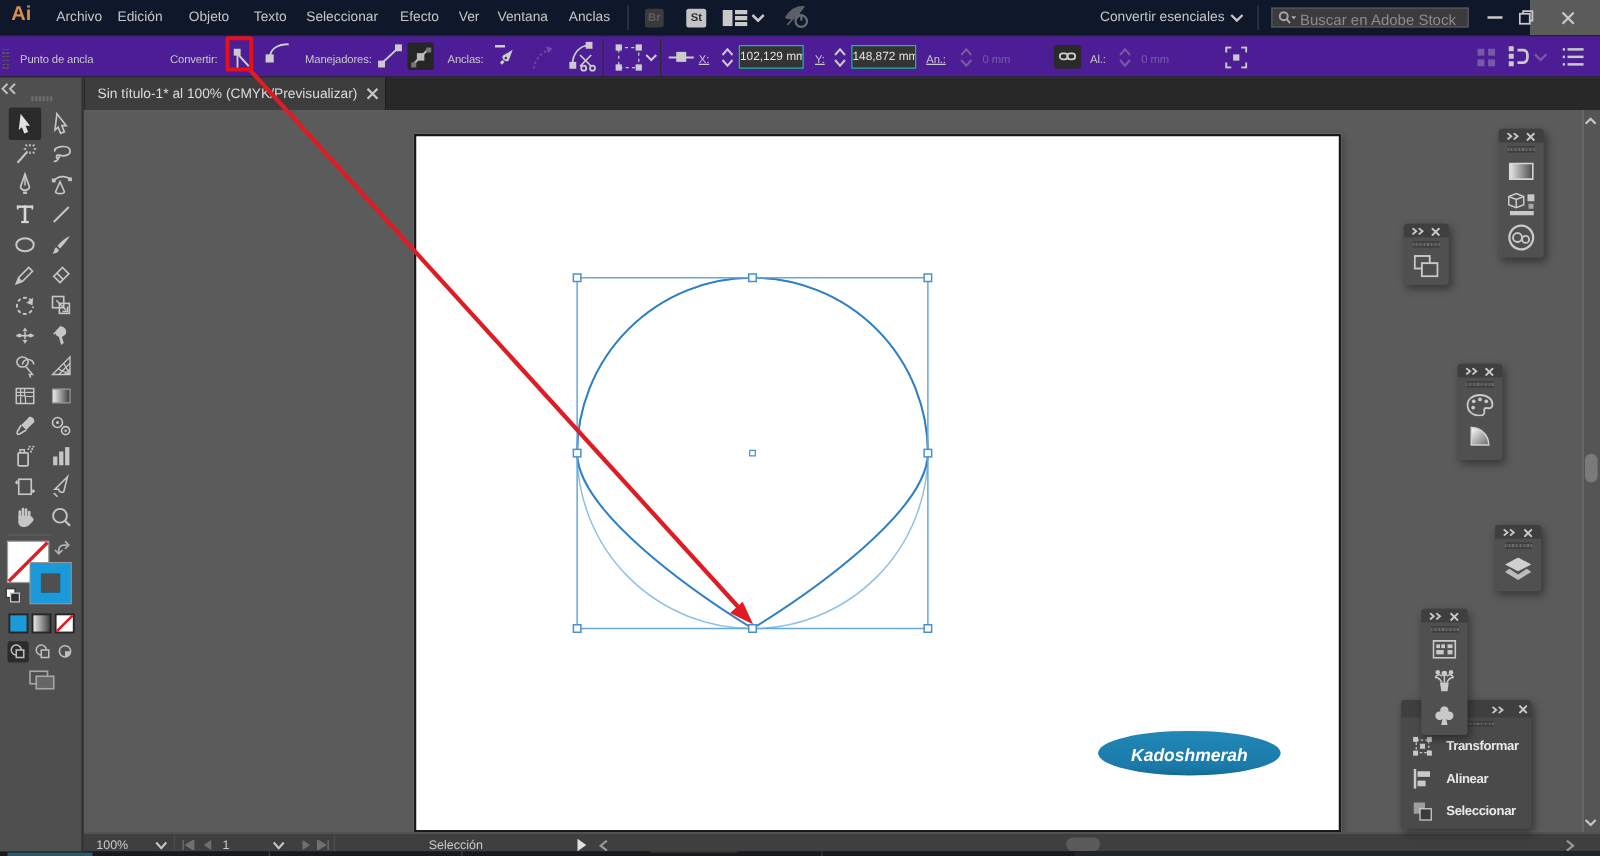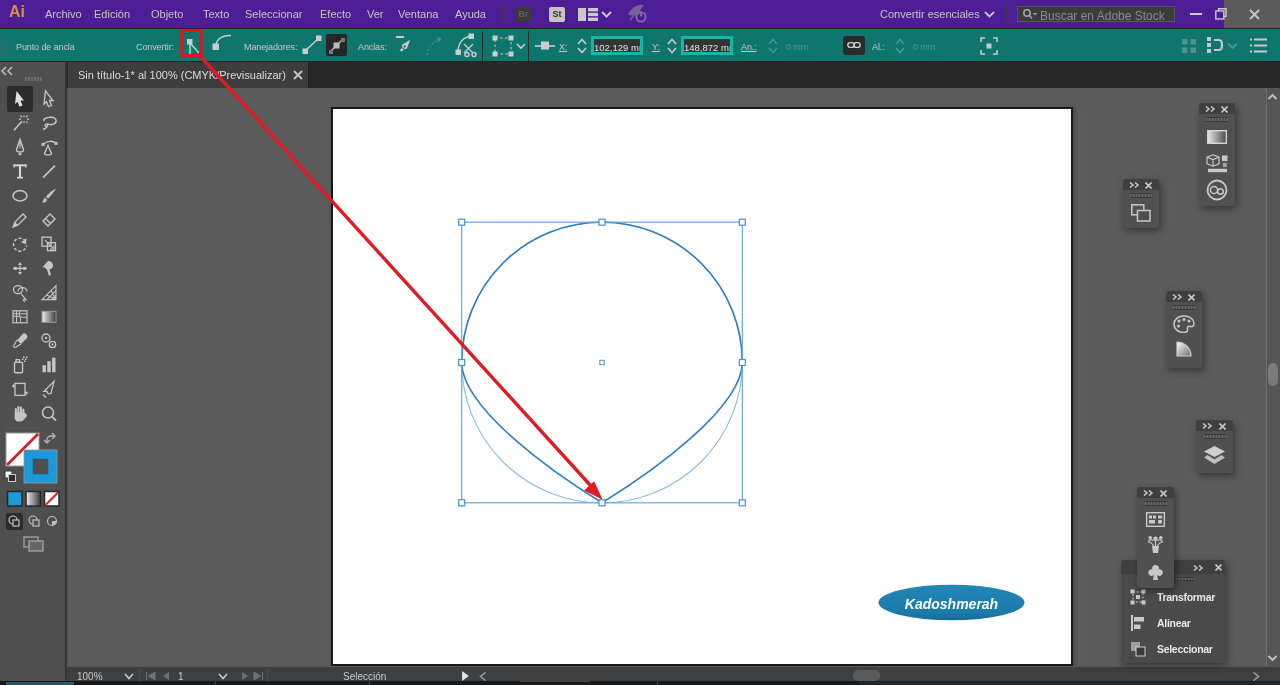--- a/index.html
+++ b/index.html
@@ -1,26 +1,26 @@
 <!DOCTYPE html>
 <html><head>
 <meta charset="utf-8">
 <style>
   * { margin:0; padding:0; box-sizing:border-box; }
   html,body { width:1280px; height:685px; overflow:hidden; background:#5b5b5b;
     font-family:"Liberation Sans", sans-serif; }
   .abs { position:absolute; }
   
-  #menubar { position:absolute; left:0; top:0; width:1224px; height:28px; background:#4c1d95; }
+  #menubar { position:absolute; left:0; top:0; width:1224px; height:28px; background:#0f172a; }
   #menubar .mi { position:absolute; top:8px; font-size:11px; color:#c6c6c6; white-space:nowrap; }
   #ailogo { position:absolute; left:9px; top:3px; font-size:16px; font-weight:bold; color:#d98e4a; }
   
-  #ctrlbar { position:absolute; left:0; top:28px; width:1280px; height:34px; background:#0f766e; border-top:1px solid #242424; border-bottom:1px solid #242424;}
+  #ctrlbar { position:absolute; left:0; top:28px; width:1280px; height:34px; background:#4c1d95; border-top:1px solid #242424; border-bottom:1px solid #242424;}
   #ctrlbar .lb { position:absolute; top:13px; font-size:9px; letter-spacing:-0.1px; color:#c9c9c9; white-space:nowrap; }
-  .inbox { position:absolute; top:7px; width:52px; height:19px; background:#343434; border:3px solid #14b8a6; color:#e3e3e3; font-size:9px; line-height:17px; text-align:center; white-space:nowrap; overflow:hidden; font-size:9.5px; }
+  .inbox { position:absolute; top:7px; width:52px; height:19px; background:#343434; border:1px solid #14b8a6; color:#e3e3e3; font-size:9px; line-height:17px; text-align:center; white-space:nowrap; overflow:hidden; font-size:9.5px; }
   .ghost { opacity:0.35; }
   
   #tabstrip { position:absolute; left:0; top:62px; width:1280px; height:26px; background:#282828; }
   #tab { position:absolute; left:68px; top:0; width:241px; height:26px; background:#3d3d3d; border-right:1px solid #1e1e1e; }
   #tab .t { position:absolute; left:10px; top:7px; font-size:11px; color:#dcdcdc; white-space:nowrap;}
   
   #toolbar { position:absolute; left:0; top:62px; width:67px; height:619px; background:#4f4f4f; border-right:2px solid #343434; }
   
   #canvas { position:absolute; left:69px; top:88px; width:1196px; height:578px; background:#5b5b5b; }
   #artboard { position:absolute; left:331px; top:107px; width:742px; height:559px; background:#ffffff; border:2px solid #191919; box-shadow:2px 2px 5px rgba(0,0,0,0.25); }
@@ -45,21 +45,21 @@
 <div id="menubar">
   <div id="ailogo">Ai</div>
   <div class="mi" style="left:45px">Archivo</div>
   <div class="mi" style="left:94px">Edición</div>
   <div class="mi" style="left:151px">Objeto</div>
   <div class="mi" style="left:203px">Texto</div>
   <div class="mi" style="left:245px">Seleccionar</div>
   <div class="mi" style="left:320px">Efecto</div>
   <div class="mi" style="left:367px">Ver</div>
   <div class="mi" style="left:398px">Ventana</div>
-  <div class="mi" style="left:455px">Ayuda</div>
+  <div class="mi" style="left:455px">Anclas</div>
   <div style="position:absolute;left:502px;top:4px;width:1px;height:20px;background:#3e3e3e"></div>
   <div style="position:absolute;left:516px;top:7px;width:15px;height:15px;background:#3a3a3a;border-radius:2px;color:#5f5f5f;font-size:9px;font-weight:bold;text-align:center;line-height:15px">Br</div>
   <div style="position:absolute;left:549px;top:7px;width:16px;height:15px;background:#c4c4c4;border-radius:2px;color:#2e2e2e;font-size:9px;font-weight:bold;text-align:center;line-height:15px">St</div>
   <svg class="abs" style="left:578px;top:8px" width="20" height="13" viewBox="0 0 20 13">
     <rect x="0" y="0" width="8" height="13" fill="#c9c9c9"></rect>
     <rect x="10" y="0" width="10" height="3.4" fill="#c9c9c9"></rect>
     <rect x="10" y="4.8" width="10" height="3.4" fill="#c9c9c9"></rect>
     <rect x="10" y="9.6" width="10" height="3.4" fill="#c9c9c9"></rect>
   </svg>
   <svg class="abs" style="left:601px;top:11px" width="11" height="7" viewBox="0 0 11 7">

